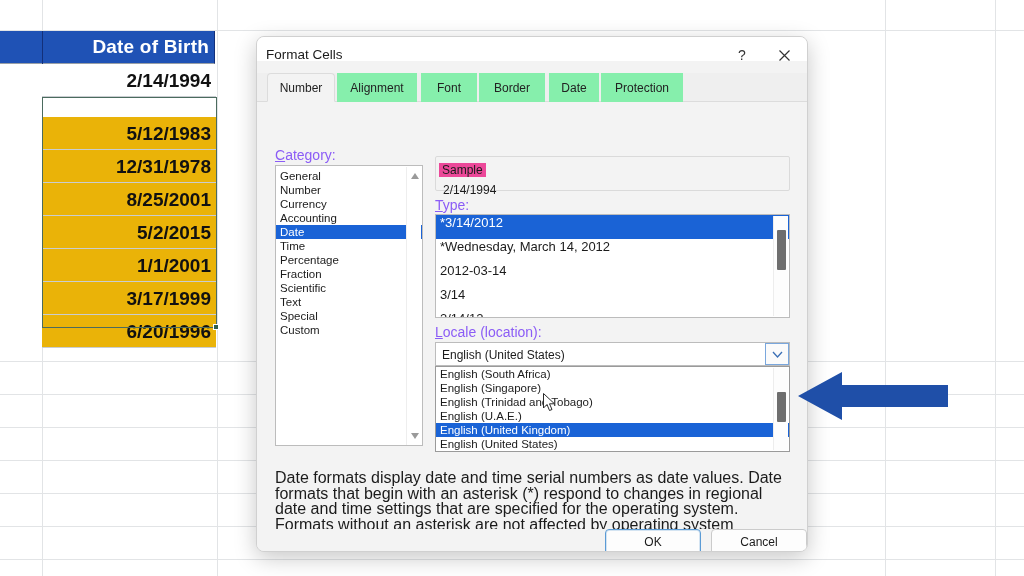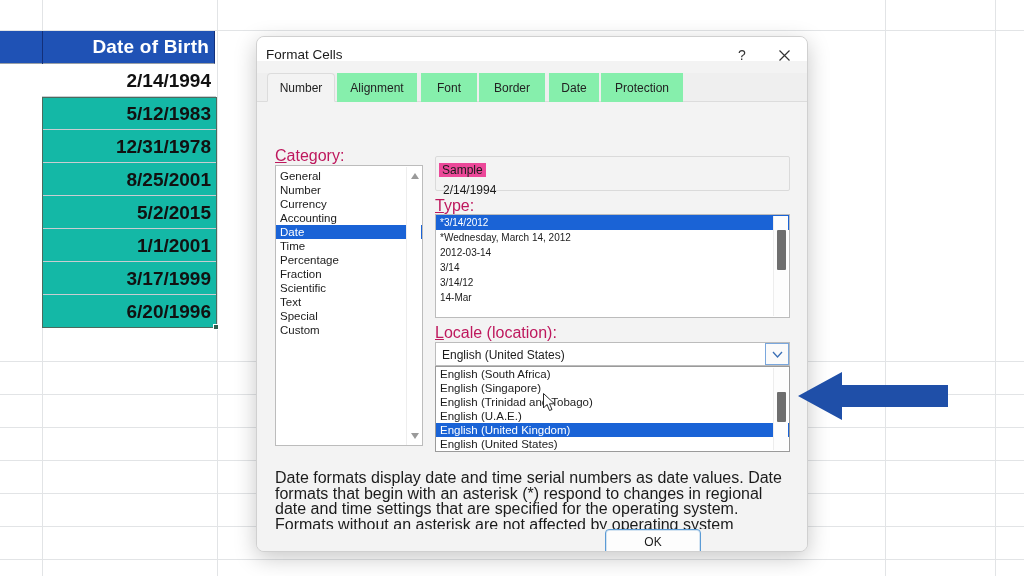--- a/index.html
+++ b/index.html
@@ -29,21 +29,21 @@
   }
   .dob-colsplit { position: absolute; left: 42px; top: 31px; width: 1px; height: 33px; background: #13307a; }
 
   .dob-cell {
     position: absolute; left: 42px; width: 174px; height: 33px;
     text-align: right; font-size: 19px; color: #111; font-weight: bold;
     padding-right: 5px; line-height: 33px; white-space: nowrap;
     border-bottom: 1px solid #c9cdd1;
   }
   .dob-cell.first { background: #ffffff; }
-  .dob-cell.sel { background: #14b8a6; }
+  .dob-cell.sel { background: #eab308; margin-top: 20px; }
 
   .sel-outline {
     position: absolute; left: 42px; top: 97px; width: 175px; height: 231px;
     border: 1px solid #4b6b5e; pointer-events: none;
   }
   .sel-handle {
     position: absolute; left: 213px; top: 324px; width: 6px; height: 6px;
     background: #2e5e4e; border: 1px solid #ffffff;
   }
 
@@ -89,21 +89,21 @@
     background: #f3f3f3;
     border-left: 1px solid #dcdcdc;
     border-right: 1px solid #dcdcdc;
     border-top: 1px solid #dcdcdc;
     border-bottom: 1px solid #f3f3f3;
     border-radius: 4px 4px 0 0;
   }
 
   .body { position: absolute; left: 0; top: 65px; width: 552px; height: 427px; background: #f3f3f3; }
 
-  .lbl { position: absolute; font-size: 16px; color: #be185d; }
+  .lbl { position: absolute; font-size: 14px; color: #8b5cf6; }
   .lbl u { text-decoration: underline; }
 
   .listbox {
     position: absolute; background: #ffffff; border: 1px solid #bcbcbc;
     overflow: hidden;
   }
   .li {
     height: 14px; line-height: 14px; font-size: 11.5px; color: #1b1b1b;
     padding-left: 4px; white-space: nowrap;
   }
@@ -120,21 +120,21 @@
   
   .group {
     position: absolute; background: #f3f3f3;
     border: 1px solid #dadada; border-radius: 2px;
   }
   .sample-box { left: 178px; top: 54px; width: 355px; height: 35px; }
   .sample-cap { position: absolute; left: 182px; top: 61px; font-size: 12px; color: #1b1b1b; background:#ec4899; padding: 0 3px; }
   .sample-val { position: absolute; left: 186px; top: 81px; font-size: 12px; color: #1b1b1b; }
 
   .type-list { left: 178px; top: 112px; width: 355px; height: 104px; }
-  .type-list .li { height: 15px; line-height: 15px; font-size: 10px; }
+  .type-list .li { height: 24px; line-height: 15px; font-size: 13px; }
 
   .vscroll {
     position: absolute; right: 1px; top: 1px; width: 15px; bottom: 1px;
     background: #fdfdfd; border-left: 1px solid #ededed;
   }
   .vthumb { position: absolute; left: 3px; width: 9px; background: #6e6e6e; border-radius: 1px; }
 
   
   .combo {
     position: absolute; left: 178px; top: 240px; width: 355px; height: 24px;
@@ -317,20 +317,21 @@
         <div class="vscroll">
           <div class="vthumb" style="top:24px;height:30px"></div>
         </div>
       </div>
 
       <div class="desc">Date formats display date and time serial numbers as date values.  Date formats that begin with an asterisk (*) respond to changes in regional date and time settings that are specified for the operating system. Formats without an asterisk are not affected by operating system settings.</div>
     </div>
 
     <div class="footer">
       <div class="btn primary btn-ok">OK</div>
+      <div class="btn btn-cancel">Cancel</div>
     </div>
   </div>
 
   <div class="cursor">
     <svg width="14" height="20" viewBox="0 0 14 20">
       <path d="M0.5 0.5 L0.5 15 L4 11.5 L6.5 17.5 L9 16.5 L6.5 10.8 L11.5 10.8 Z" fill="#ffffff" stroke="#2a2a2a" stroke-width="1"></path>
     </svg>
   </div>
 
   <div class="annot-arrow">

